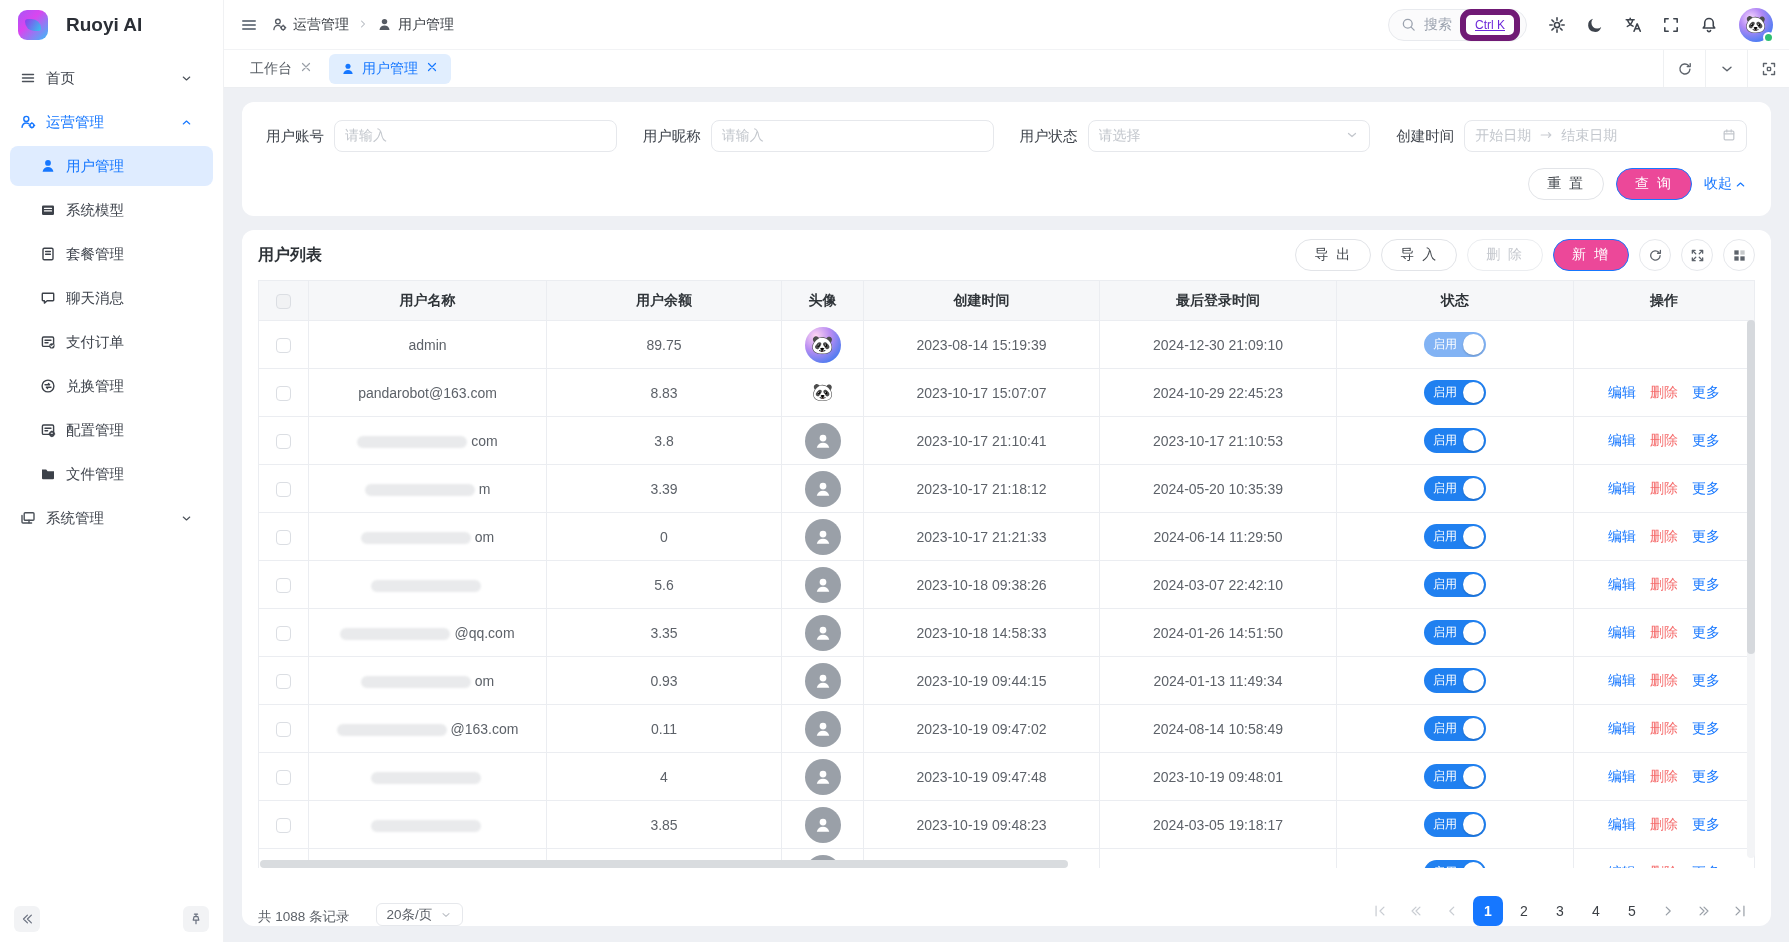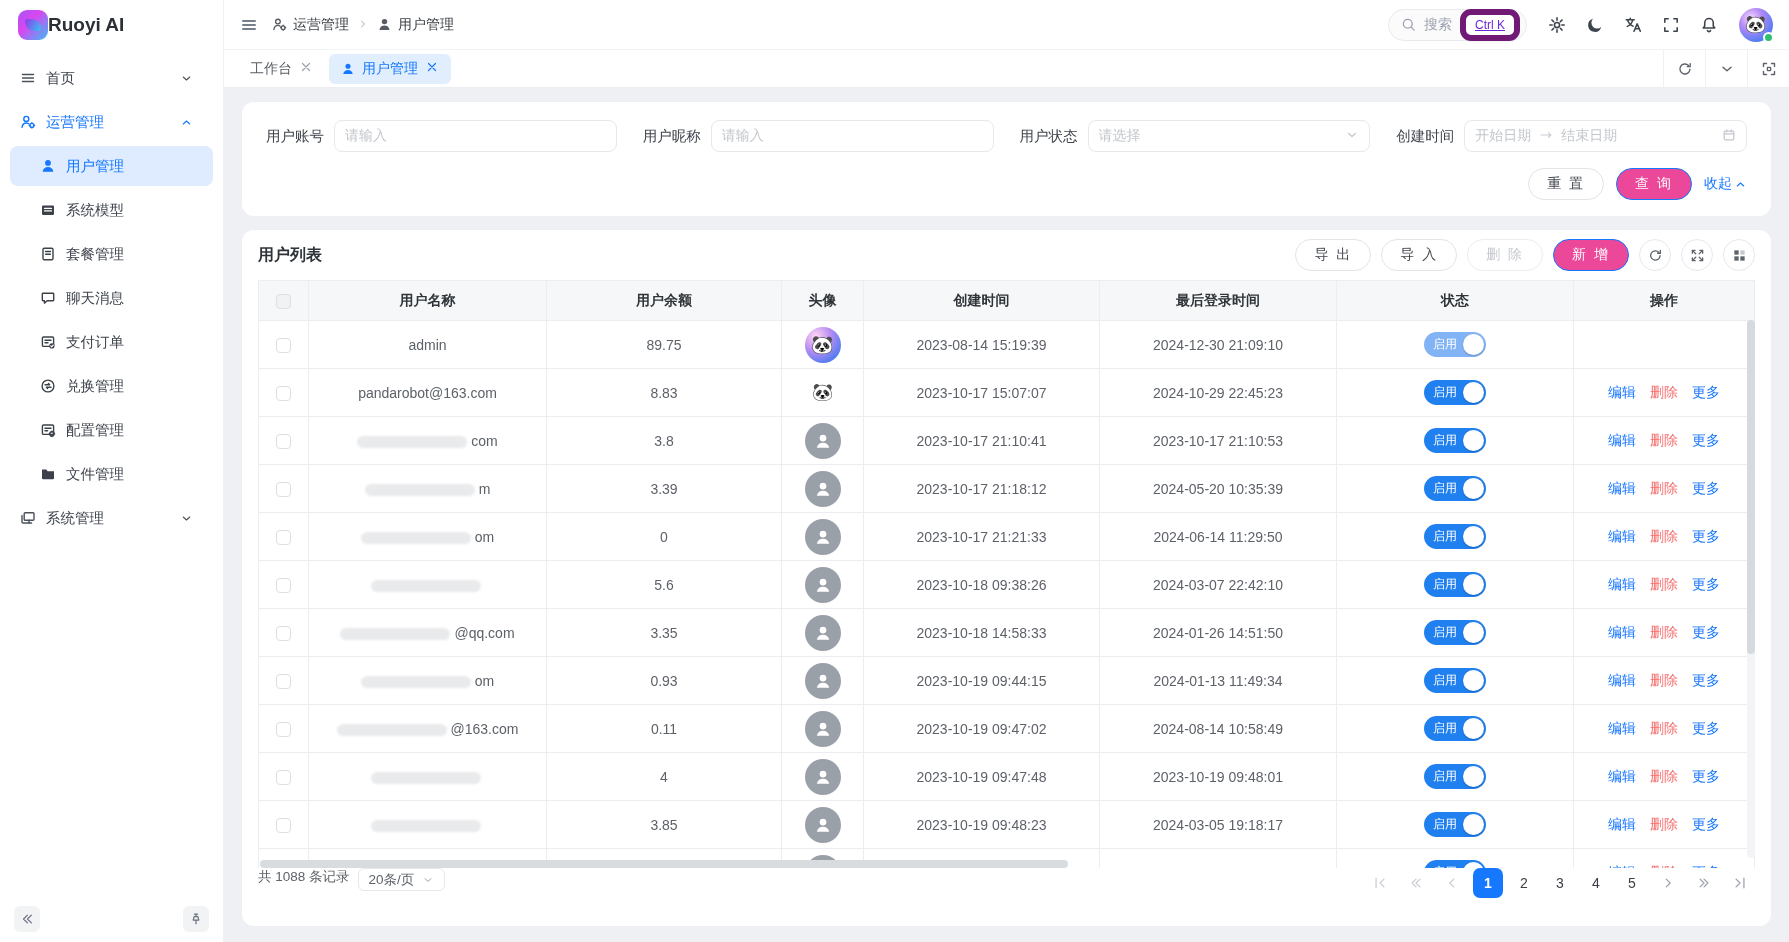--- a/index.html
+++ b/index.html
@@ -4,21 +4,21 @@
 <style>
   * { margin:0; padding:0; box-sizing:border-box; }
   html,body { width:1789px; height:942px; overflow:hidden; background:#eef0f4;
     font-family:"Liberation Sans","DejaVu Sans",sans-serif; color:#333; font-size:14px; }
   .icn { display:inline-flex; align-items:center; justify-content:center; }
   .icn svg { width:16px; height:16px; display:block; }
 
   
   .sidebar { position:absolute; left:0; top:0; width:224px; height:942px; background:#fff;
     border-right:1px solid #f0f1f3; display:flex; flex-direction:column; z-index:5; }
-  .logo-row { height:50px; display:flex; align-items:center; padding:12px 18px; gap:0; flex:0 0 auto; }
+  .logo-row { height:50px; display:flex; align-items:center; padding:12px 18px; gap:18px; flex:0 0 auto; }
   .logo-mark { width:30px; height:30px; border-radius:9px;
     background:linear-gradient(135deg,#a855f7 0%,#d946ef 40%,#38bdf8 100%); position:relative; }
   .logo-mark:after { content:""; position:absolute; left:7px; top:9px; width:16px; height:12px;
     background:linear-gradient(120deg,#7c3aed,#22d3ee); border-radius:3px 10px 3px 10px; opacity:.8; }
   .logo-text { font-size:19px; font-weight:bold; color:#2b2f36; }
   .sb-menu { flex:1 1 auto; padding:8px 10px; overflow:hidden; }
   .sb-item { display:flex; align-items:center; height:40px; margin-bottom:4px; border-radius:8px;
     cursor:pointer; color:#3f444d; }
   .sb-group { padding:0 10px 0 10px; font-size:14.5px;justify-content:flex-end; }
   .sb-group .icn { margin-right:10px; color:#4b5159; }
@@ -128,21 +128,21 @@
   .toggle .tg-knob { position:absolute; right:2px; top:2px; width:21px; height:21px; border-radius:50%;
     background:#fff; box-shadow:0 1px 2px rgba(0,0,0,.2); }
   .toggle.muted { background:#82b3f4; }
   .act-link { cursor:pointer; margin:0 7px; color:#1677ff; }
   .act-link.danger { color:#f56c6c; }
 
   .vscroll { position:absolute; right:0; top:40px; bottom:10px; width:8px; border-radius:4px; background:#f3f4f6; }
   .vscroll .thumb { position:absolute; top:0; left:0; width:8px; height:62%; border-radius:4px; background:#d6d9dd; }
   .hscroll { position:absolute; left:2px; bottom:0; height:8px; width:54%; border-radius:4px; background:#d9dcdf; }
 
-  .card-foot { flex:0 0 auto; height:58px; display:flex; align-items:flex-start; gap:8px; }
+  .card-foot { flex:0 0 auto; height:58px; display:flex; align-items:flex-end; gap:26px; }
   .total-text { color:#5d6269; font-size:13.5px; }
   .pagesize { height:23px; border:1px solid #e6e8ec; border-radius:6px; display:flex; align-items:center;
     gap:8px; padding:0 10px; color:#5d6269; font-size:13.5px; cursor:pointer; }
   .pagesize .icn { color:#b9bdc3; } .pagesize svg { width:12px; height:12px; }
   .pager { margin-left:auto; display:flex; align-items:center; gap:6px; }
   .pg { min-width:30px; height:30px; border-radius:7px; display:flex; align-items:center; justify-content:center;
     color:#3c4046; cursor:pointer; font-size:14px; background:none; border:none; }
   .pg svg { width:14px; height:14px; }
   .pg.arrow { color:#9aa0a8; }
   .pg.disabled { color:#c8ccd2; cursor:default; }

